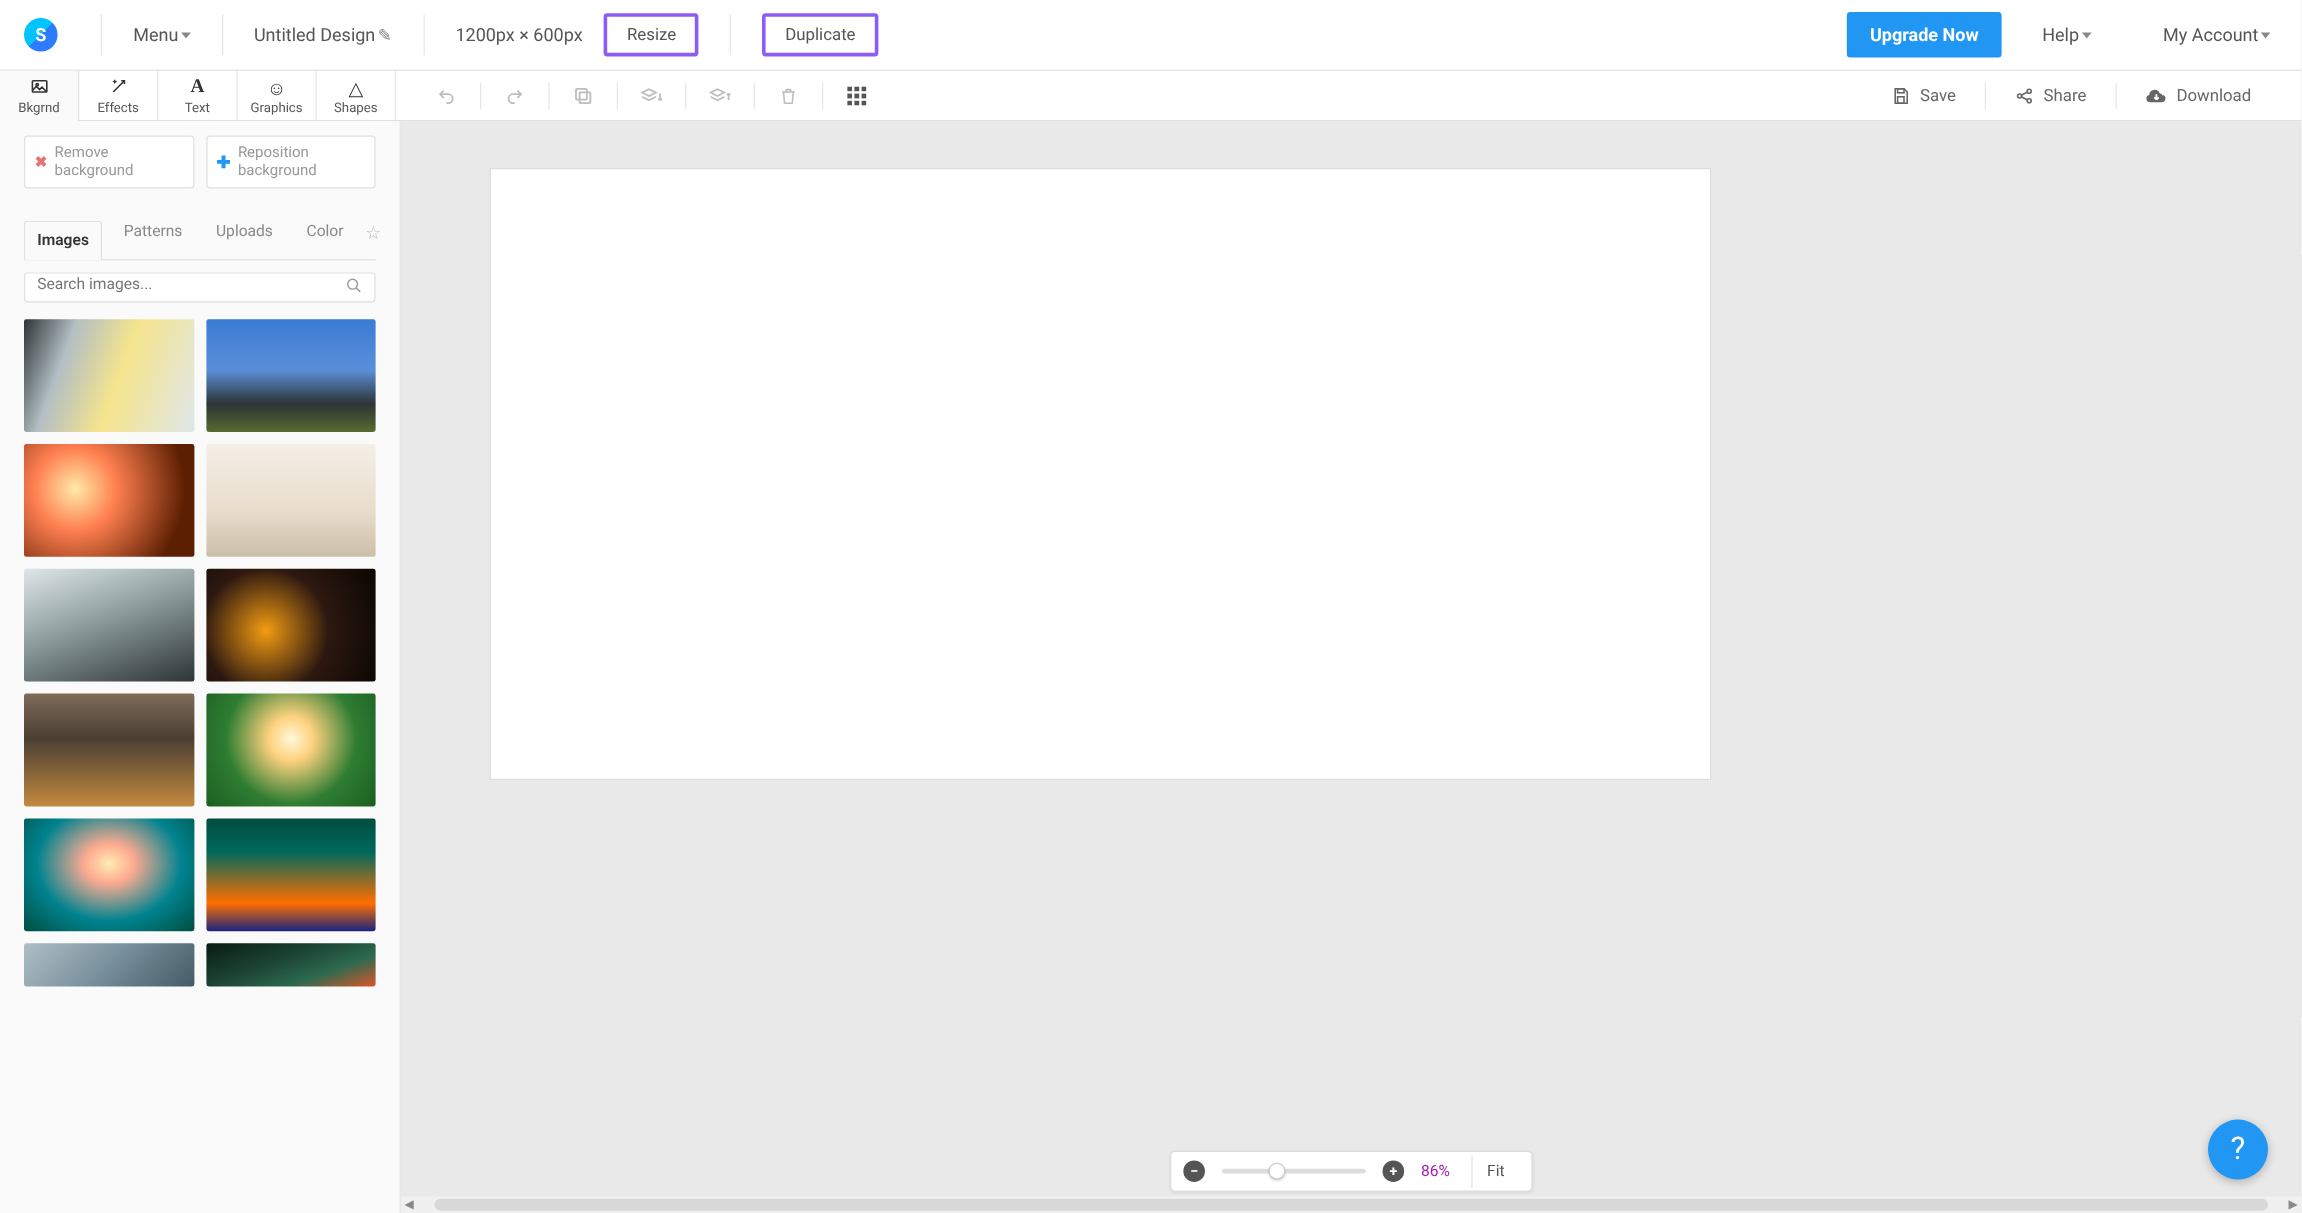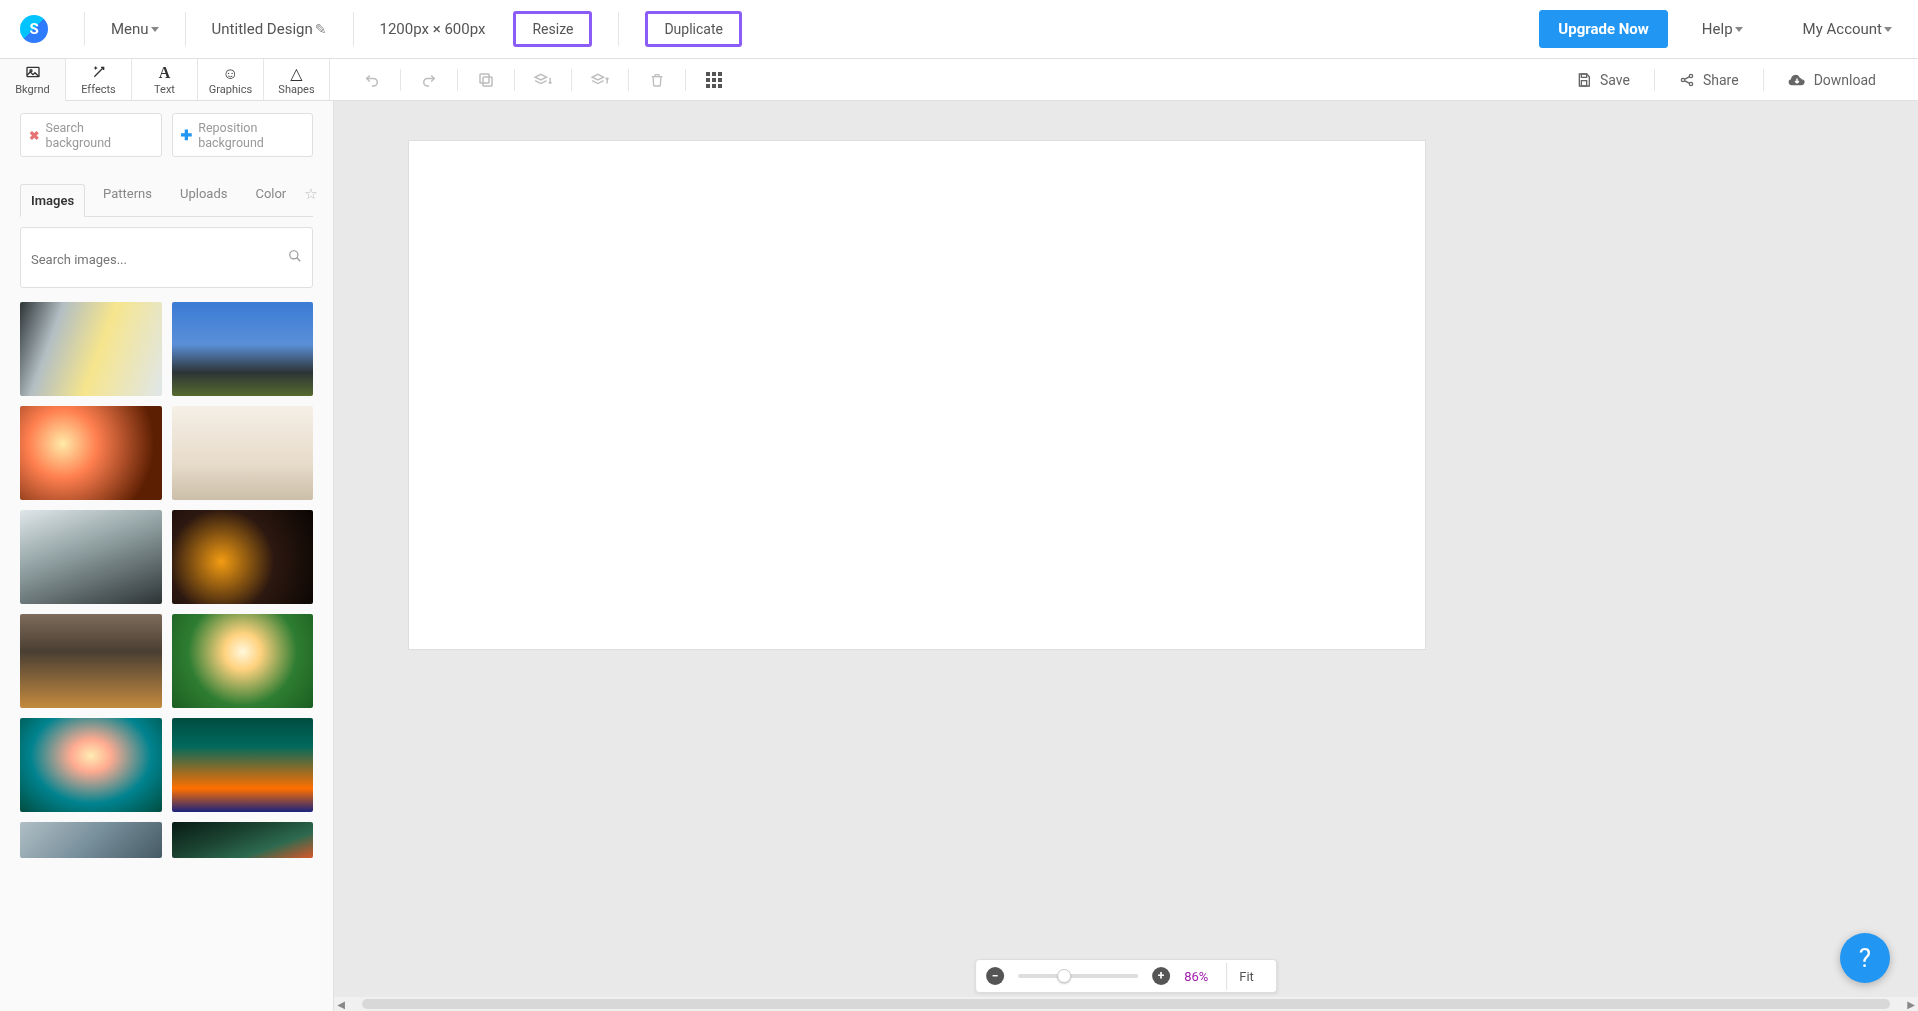--- a/index.html
+++ b/index.html
@@ -39,21 +39,21 @@
 
 
 .bg-actions { display:flex; gap:10px; margin-bottom:14px; }
 .bg-action { flex:1; border:1px solid #e0e0e0; background:#fff; border-radius:3px; font-size:12.5px; color:#999; padding:6px 8px; display:flex; align-items:center; gap:6px; cursor:pointer; }
 .bg-action .x { color:#e57373; font-weight:bold; }
 .bg-action .plus { color:#2196f3; font-weight:bold; font-size:14px; }
 .subtabs { display:flex; align-items:center; border-bottom:1px solid #e0e0e0; margin-bottom:10px; }
 .subtab { padding:8px 10px; font-size:13px; color:#888; cursor:pointer; margin-right:8px; }
 .subtab.active { color:#333; font-weight:600; border:1px solid #e0e0e0; border-bottom:1px solid #fafafa; border-radius:3px 3px 0 0; margin-bottom:-1px; background:#fafafa;margin-top:13px; }
 .star { margin-left:auto; color:#bbb; cursor:pointer; font-size:15px; }
-.search { display:flex; align-items:flex-end; border:1px solid #e0e0e0; background:#fff; border-radius:3px; padding:20px 10px; margin-bottom:14px; }
+.search { display:flex; align-items:flex-start; border:1px solid #e0e0e0; background:#fff; border-radius:3px; padding:2px 10px; margin-bottom:14px; }
 .search input { flex:1; border:none; outline:none; font-size:13px; color:#555; background:transparent; }
 .search .mag { color:#999; }
 .img-grid { display:grid; grid-template-columns:1fr 1fr; gap:10px; }
 .thumb { width:100%; height:94px; border-radius:2px; cursor:pointer; }
 .thumb.half { height:36px; }
 
 
 .zoombar { position:absolute; bottom:18px; left:50%; transform:translateX(-50%); background:#fff; border:1px solid #ddd; border-radius:4px; height:34px; display:flex; align-items:center; padding:0 10px; gap:14px; box-shadow:0 1px 3px rgba(0,0,0,0.08); }
 .zbtn { width:18px; height:18px; border-radius:50%; background:#555; color:#fff; display:flex; align-items:center; justify-content:center; font-size:12px; font-weight:bold; cursor:pointer; }
 .zslider { width:120px; height:4px; background:#ddd; border-radius:2px; position:relative; }
@@ -92,21 +92,21 @@
   <div class="mb-item">
     <span>Menu</span>
     <span class="caret"></span>
   </div>
   <div class="vdiv"></div>
   <div class="mb-item">
     <span>Untitled Design</span>
     <span class="pencil-icon">✎</span>
   </div>
   <div class="vdiv"></div>
-  <div class="mb-item" style="gap:28px">
+  <div class="mb-item" style="gap:18px">
     <span>1200px × 600px</span>
     <button class="btn">Resize</button>
   </div>
   <div class="vdiv"></div>
   <div class="mb-item">
     <button class="btn">Duplicate</button>
   </div>
   <div class="mb-spacer"></div>
   <button class="btn-primary">Upgrade Now</button>
   <div class="mb-item" style="padding:0 34px">
@@ -241,21 +241,21 @@
     </div>
   </div>
 </div>
 
 <div class="main">
 
   <div class="sidebar">
     <div class="bg-actions">
       <div class="bg-action">
         <span class="x">✖</span>
-        <span>Search background</span>
+        <span>Remove background</span>
       </div>
       <div class="bg-action">
         <span class="plus">✚</span>
         <span>Reposition background</span>
       </div>
     </div>
 
     <div class="subtabs">
       <div class="subtab active">Images</div>
       <div class="subtab">Patterns</div>

